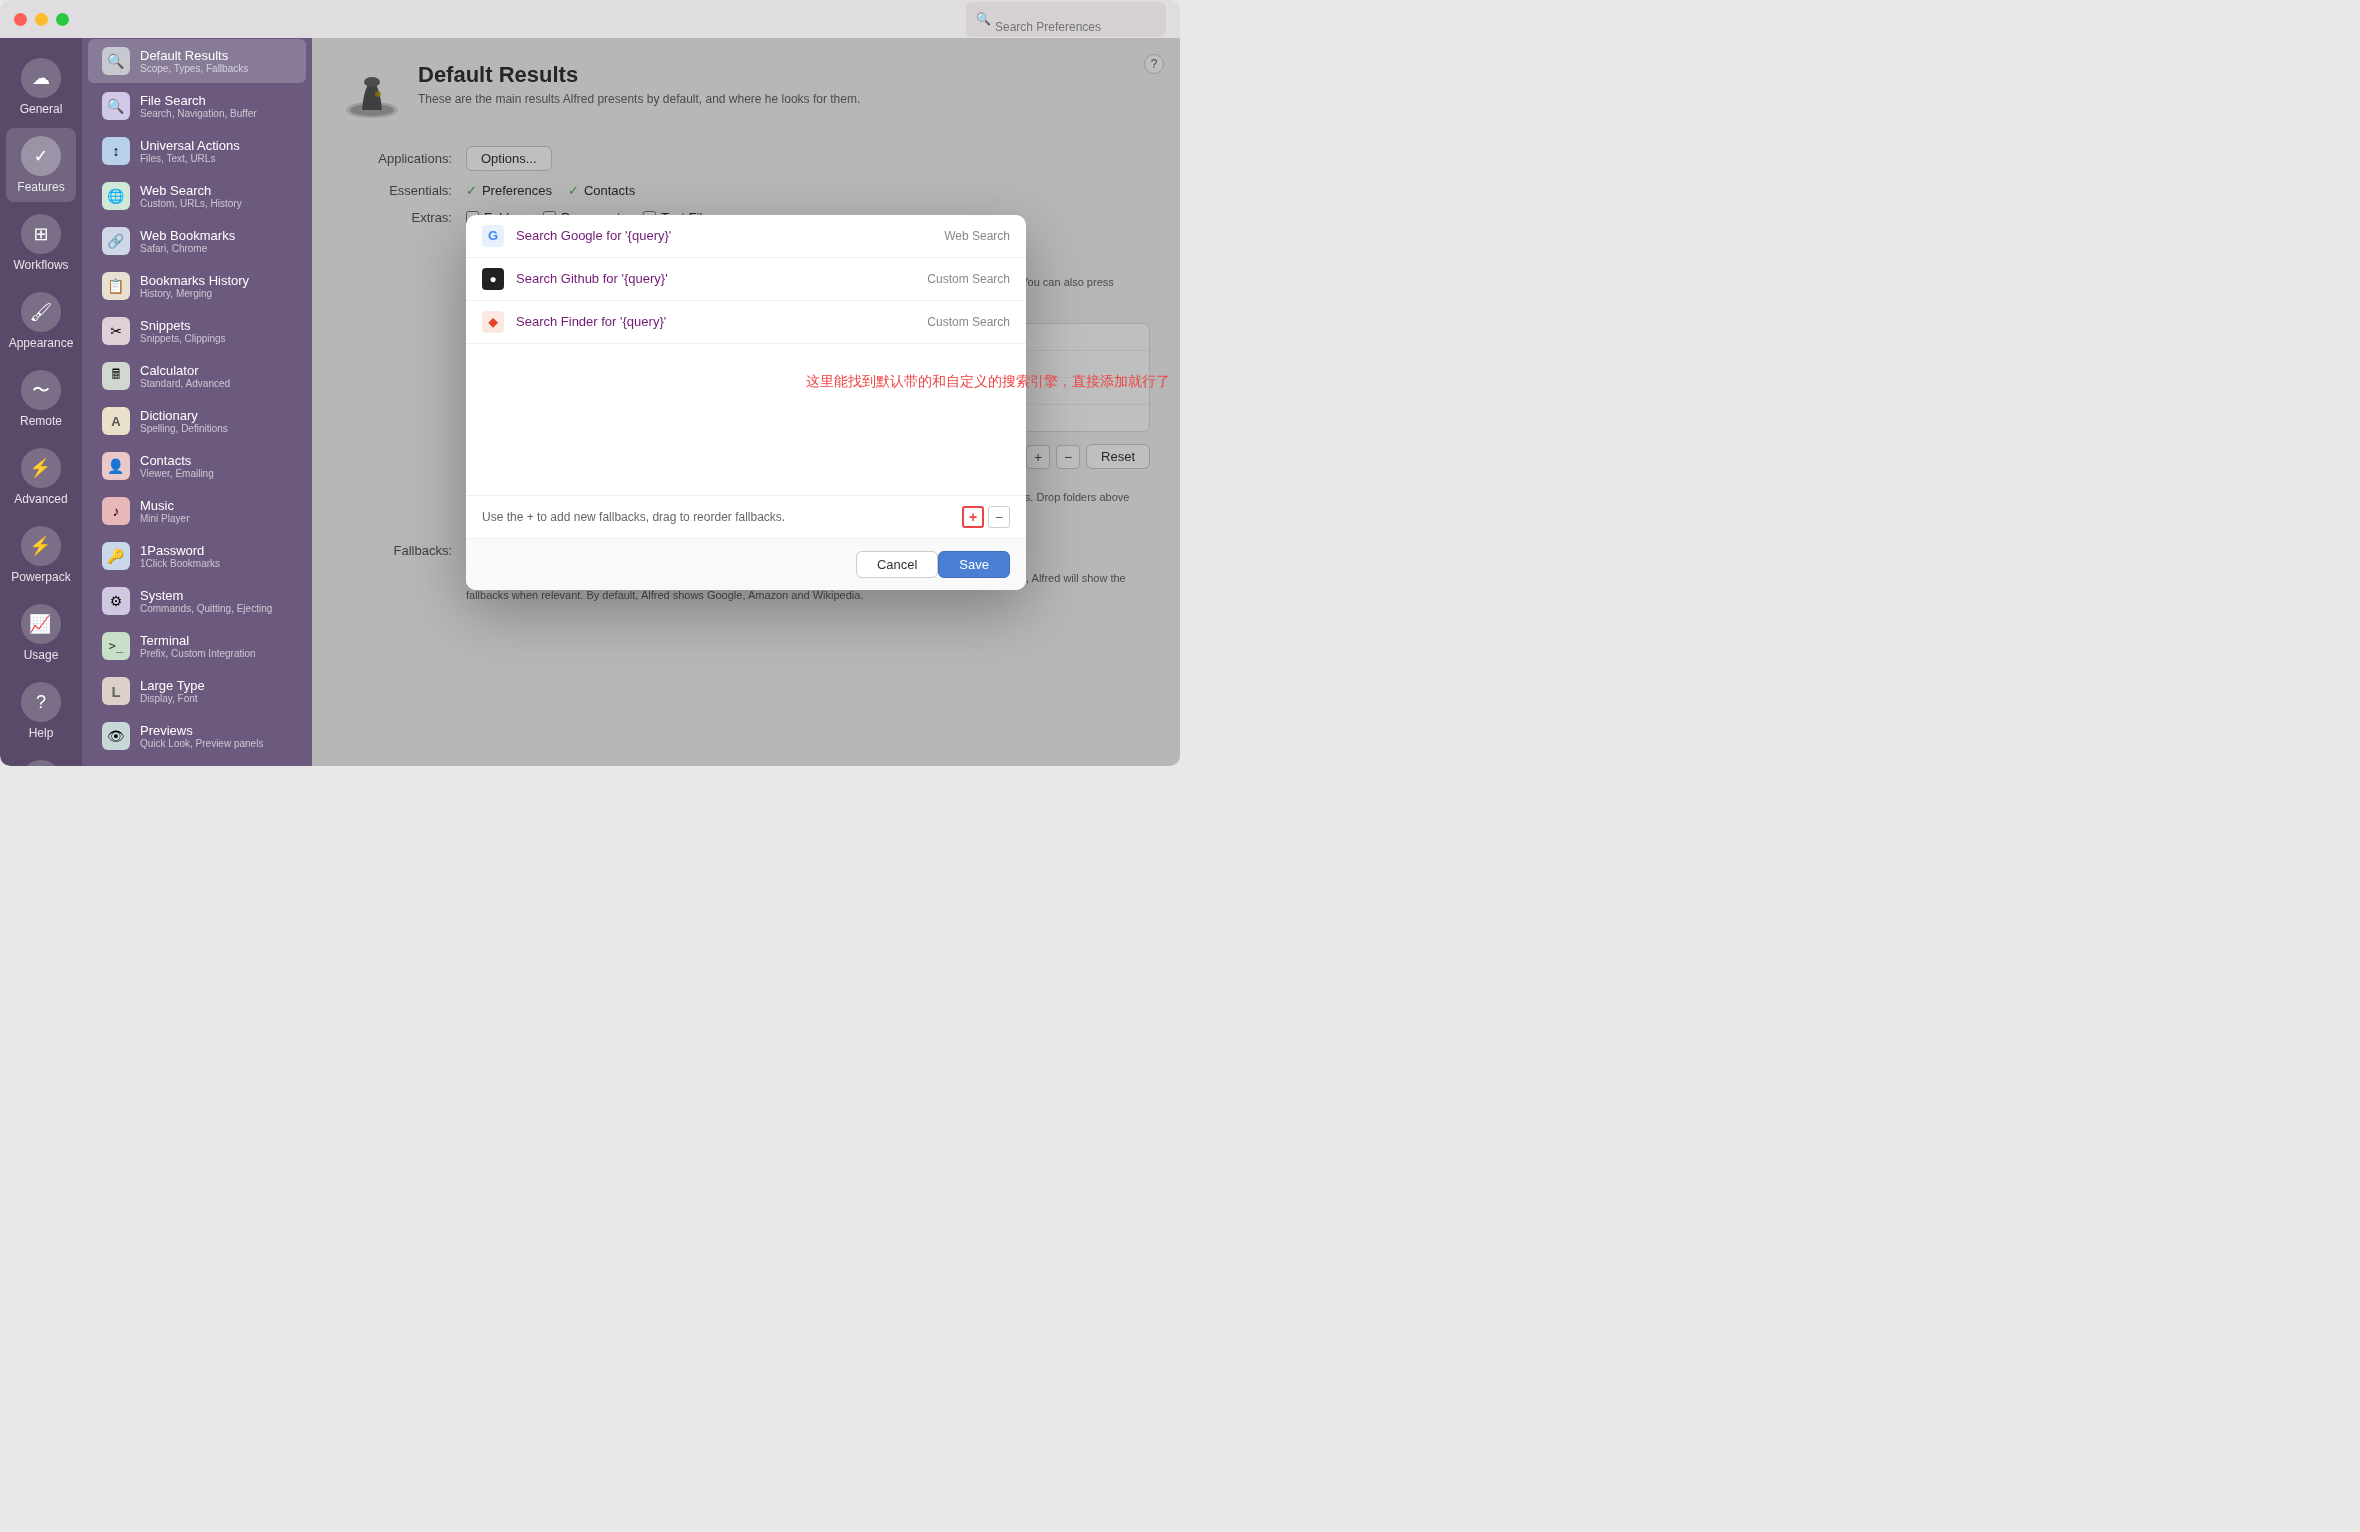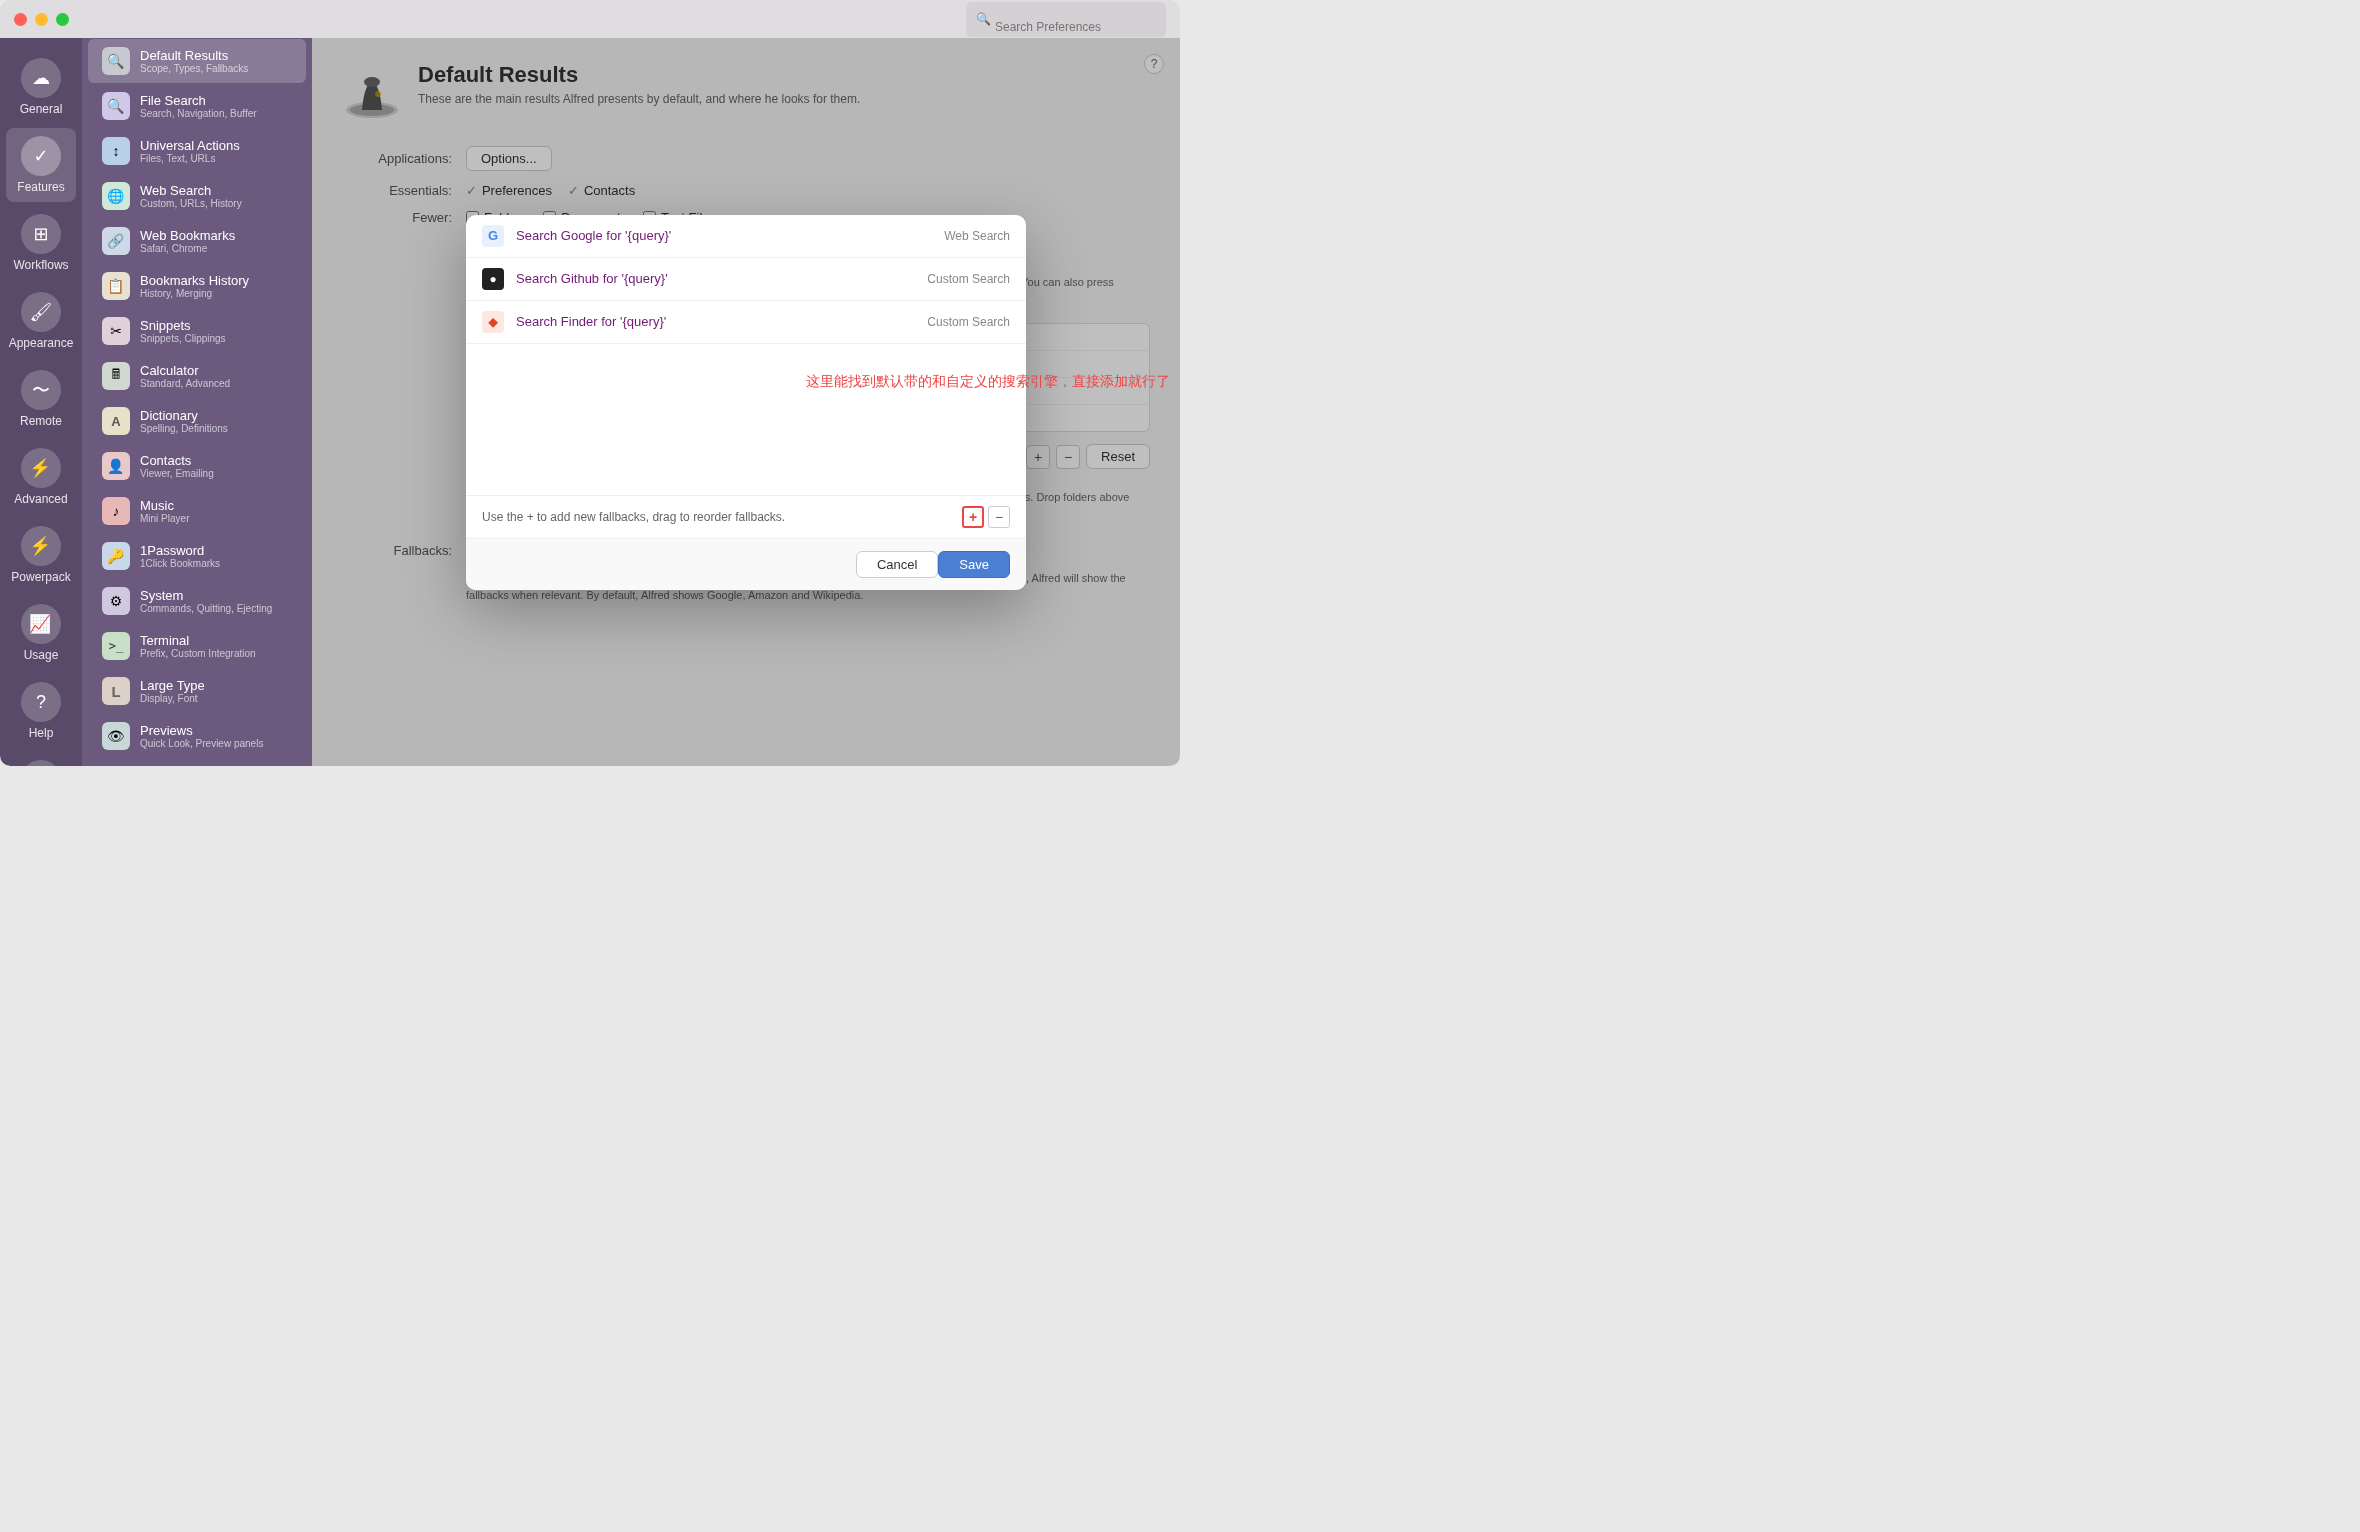--- a/index.html
+++ b/index.html
@@ -667,21 +667,21 @@
               <span>Preferences</span>
             </div>
             <div class="checkbox-item">
               <span class="checkmark">✓</span>
               <span>Contacts</span>
             </div>
           </div>
         </div>
 
         <div class="section-row">
-          <span class="section-label">Fewer:</span>
+          <span class="section-label">Extras:</span>
           <div class="checkbox-group">
             <div class="checkbox-item">
               <input type="checkbox" style="">
               <span>Folders</span>
             </div>
             <div class="checkbox-item">
               <input type="checkbox" style="">
               <span>Documents</span>
             </div>
             <div class="checkbox-item">

